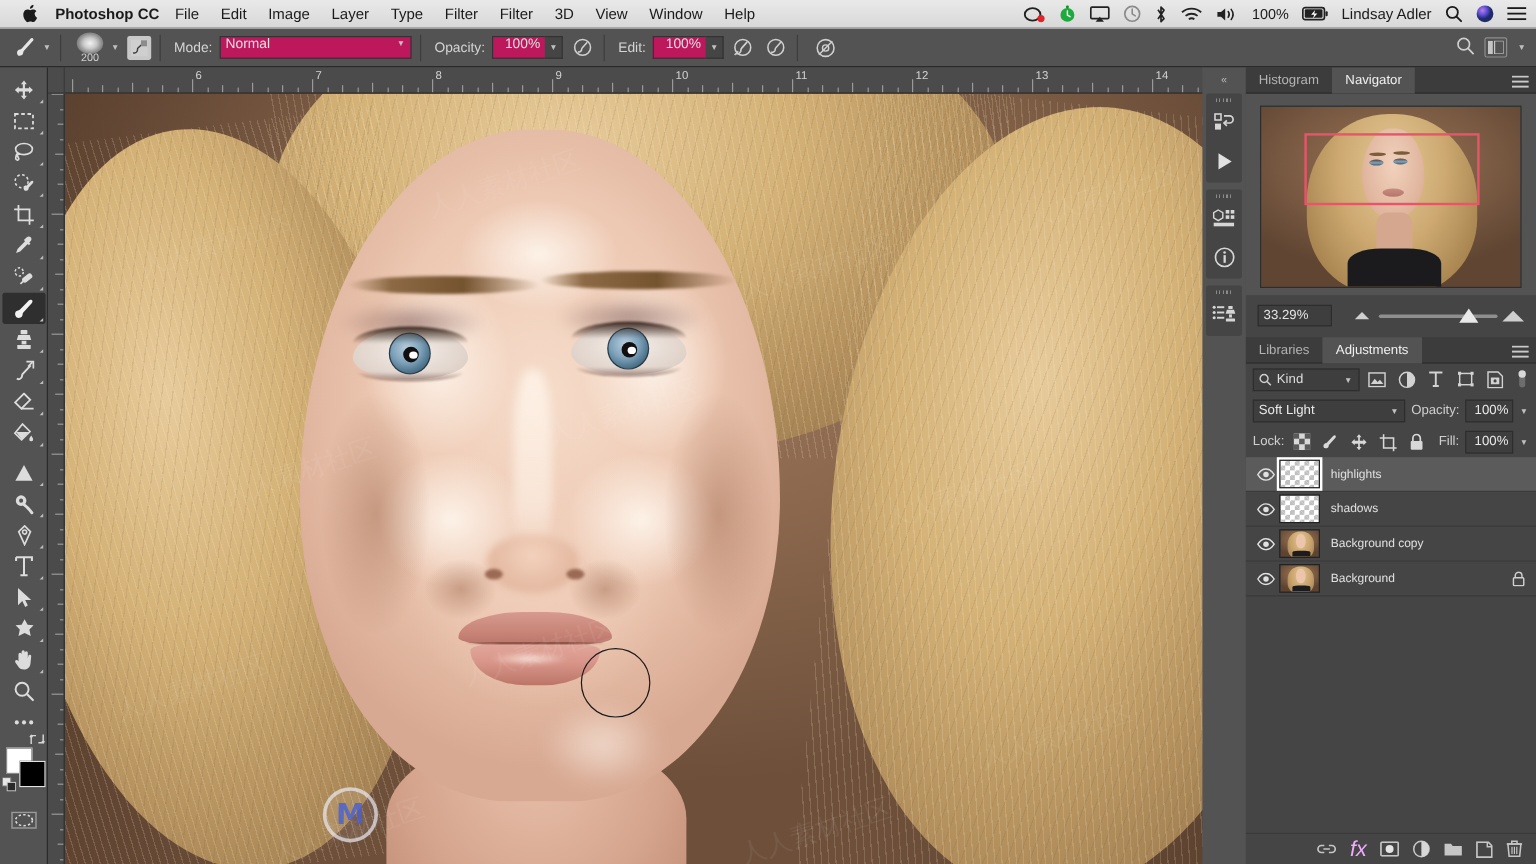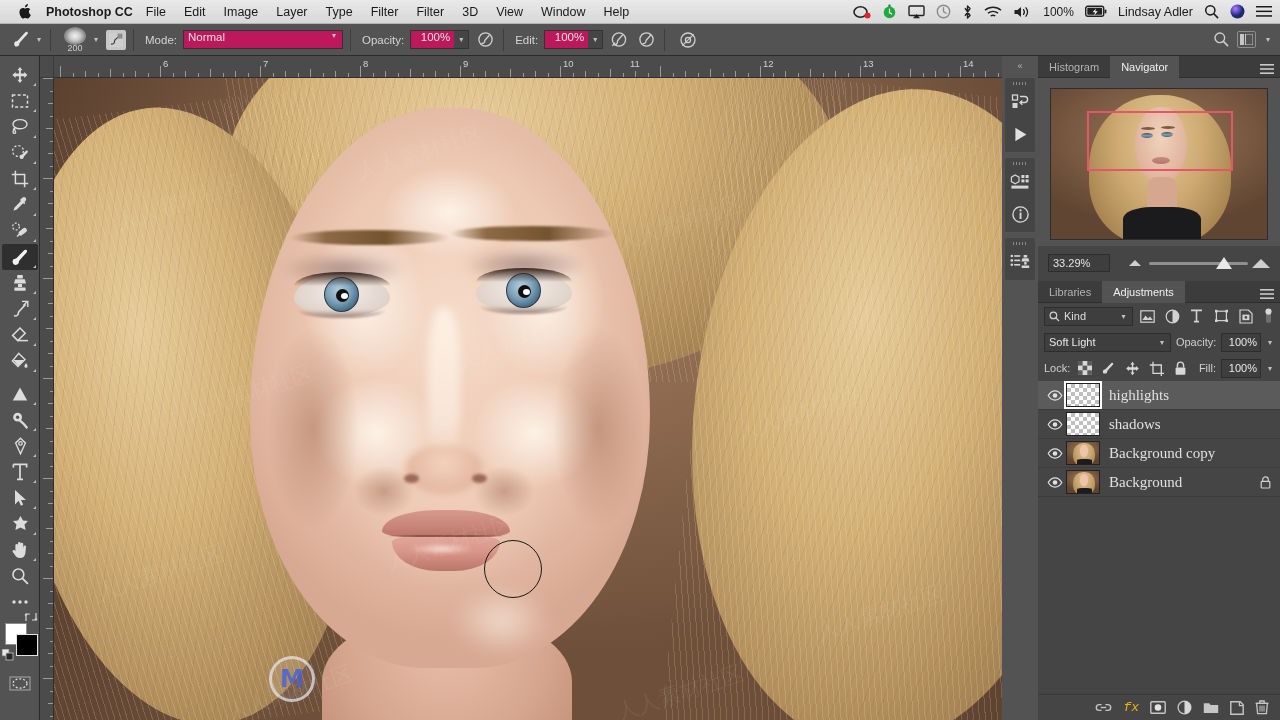--- a/index.html
+++ b/index.html
@@ -393,30 +393,30 @@
     border-radius: 46% 46% 40% 40%;
     background: radial-gradient(ellipse at 50% 30%, #e3c693 0%, #c7a26b 55%, #9a7950 100%);
   }
   .ltp-face {
     position: absolute; left: 13px; top: 3px; width: 8px; height: 12px; border-radius: 45%;
     background: #edc5ab;
   }
   .ltp-dress {
     position: absolute; left: 10px; bottom: 0; width: 15px; height: 5px; background: #1c1c1f; border-radius: 30% 30% 0 0;
   }
-  .lname { font-size: 15px; color: #e0e0e0; font-family: Liberation Serif, serif; }
+  .lname { font-size: 10px; color: #e0e0e0; }
   .llock { margin-left: auto; padding-right: 9px; display: flex; align-items: center; }
 
   .layers-footer {
     position: absolute; left: 0; bottom: 0; width: 242px; height: 26px;
     background: #454545; border-top: 1px solid #3a3a3a;
     display: flex; align-items: center; justify-content: flex-end; gap: 11px; padding-right: 11px;
   }
   .lf-ico { display: flex; align-items: center; justify-content: center; height: 20px; }
-  .lf-ico.fx { font-size: 13px; font-style: italic; font-family: Liberation Mono, monospace; color: #eab308; }
+  .lf-ico.fx { font-size: 18px; font-style: italic; font-family: Liberation Sans, sans-serif; color: #f0abfc; }
 </style>
 </head>
 <body>
 
 <div id="app">
 
   <div class="macbar">
     <div class="mac-apple">
       <svg width="13" height="15" viewBox="0 0 13 15">
           <path fill="#1a1a1a" d="M9.2 2.3c.5-.6.8-1.4.7-2.3-.7 0-1.6.5-2.1 1.1-.5.5-.9 1.4-.8 2.2.8.1 1.6-.4 2.2-1zM10.8 7.9c0-1.7 1.4-2.5 1.5-2.6-.8-1.2-2-1.3-2.5-1.4-1.1-.1-2.1.6-2.6.6-.5 0-1.4-.6-2.3-.6-1.2 0-2.3.7-2.9 1.8-1.2 2.1-.3 5.3.9 7 .6.9 1.3 1.8 2.2 1.8.9 0 1.2-.6 2.3-.6s1.4.6 2.3.5c1 0 1.6-.9 2.2-1.7.7-1 1-1.9 1-2-.1 0-1.9-.7-1.9-2.8z"></path>
@@ -854,21 +854,21 @@
       <i class="rtick" style="height: 6px; left: 945px;"></i>
       <i class="rtick" style="height: 4px; left: 957.5px;"></i>
       <i class="rtick" style="height: 8px; left: 970px;"></i>
       <i class="rtick" style="height: 4px; left: 982.5px;"></i>
       <i class="rtick" style="height: 6px; left: 995px;"></i>
       <span class="rlabel" style="left: 123px;">6</span>
       <span class="rlabel" style="left: 223px;">7</span>
       <span class="rlabel" style="left: 323px;">8</span>
       <span class="rlabel" style="left: 423px;">9</span>
       <span class="rlabel" style="left: 523px;">10</span>
-      <span class="rlabel" style="left: 590px;">11</span>
+      <span class="rlabel" style="left: 623px;">11</span>
       <span class="rlabel" style="left: 723px;">12</span>
       <span class="rlabel" style="left: 823px;">13</span>
       <span class="rlabel" style="left: 923px;">14</span>
     </div>
   <div class="ruler-v" id="rulerV">
       <i class="vtick" style="width: 10px; top: 0px;"></i>
       <i class="vtick" style="width: 3px; top: 12.5px;"></i>
       <i class="vtick" style="width: 5px; top: 25px;"></i>
       <i class="vtick" style="width: 3px; top: 37.5px;"></i>
       <i class="vtick" style="width: 7px; top: 50px;"></i>

